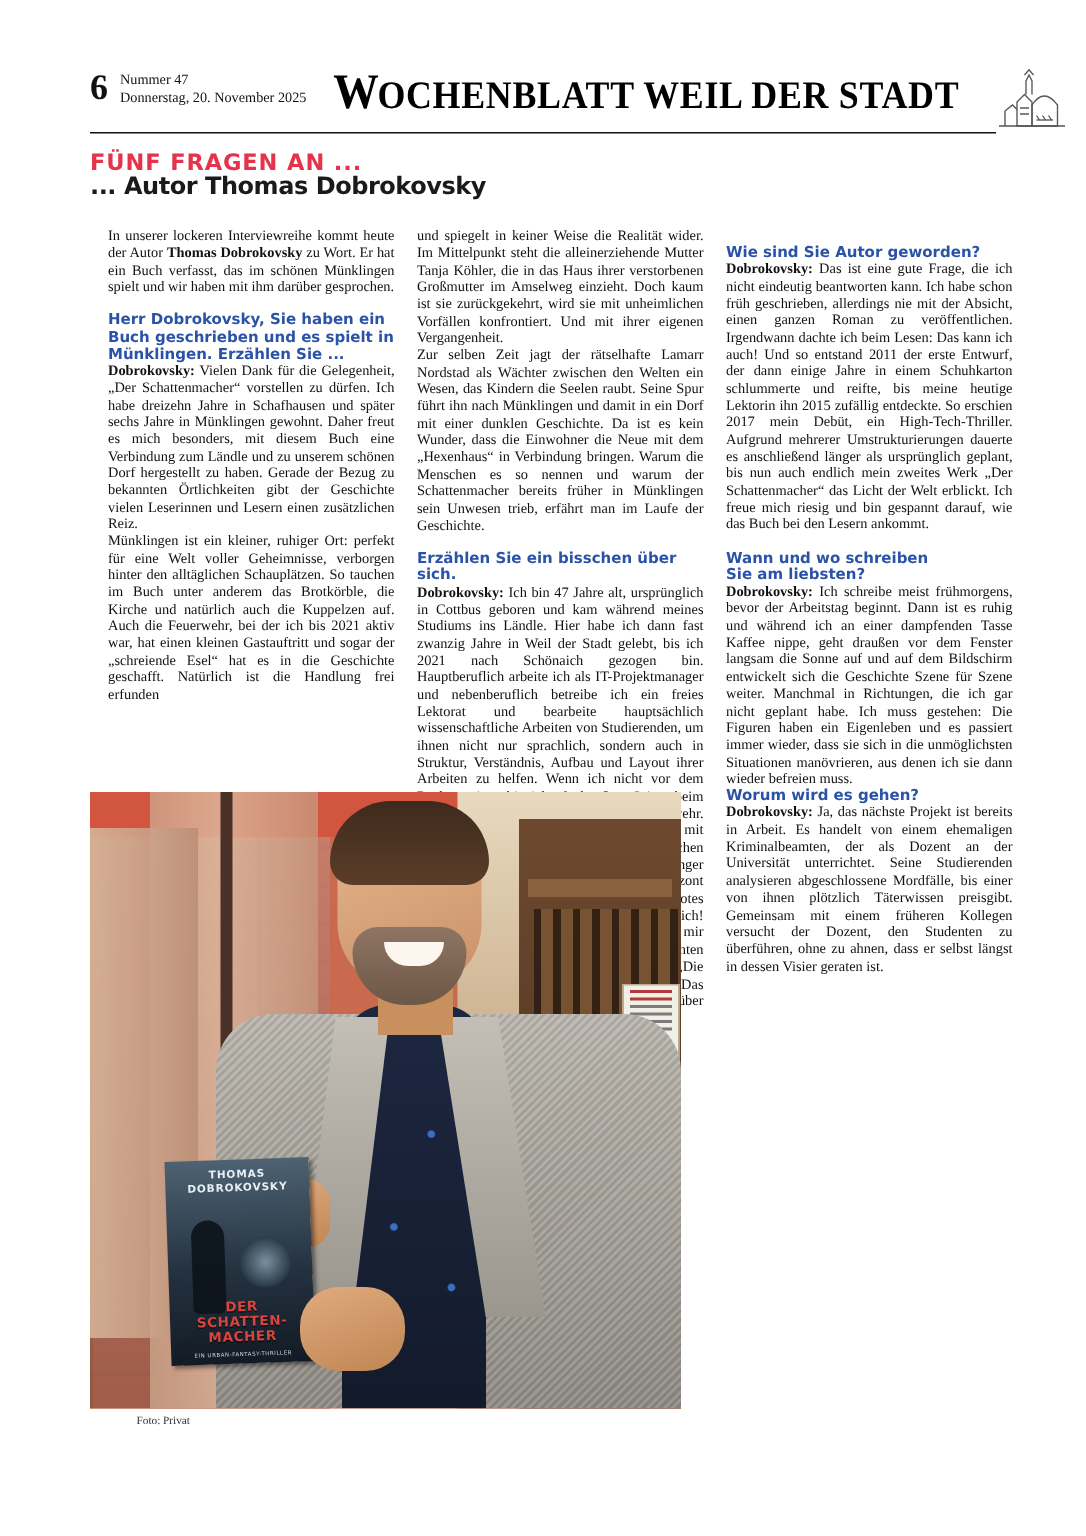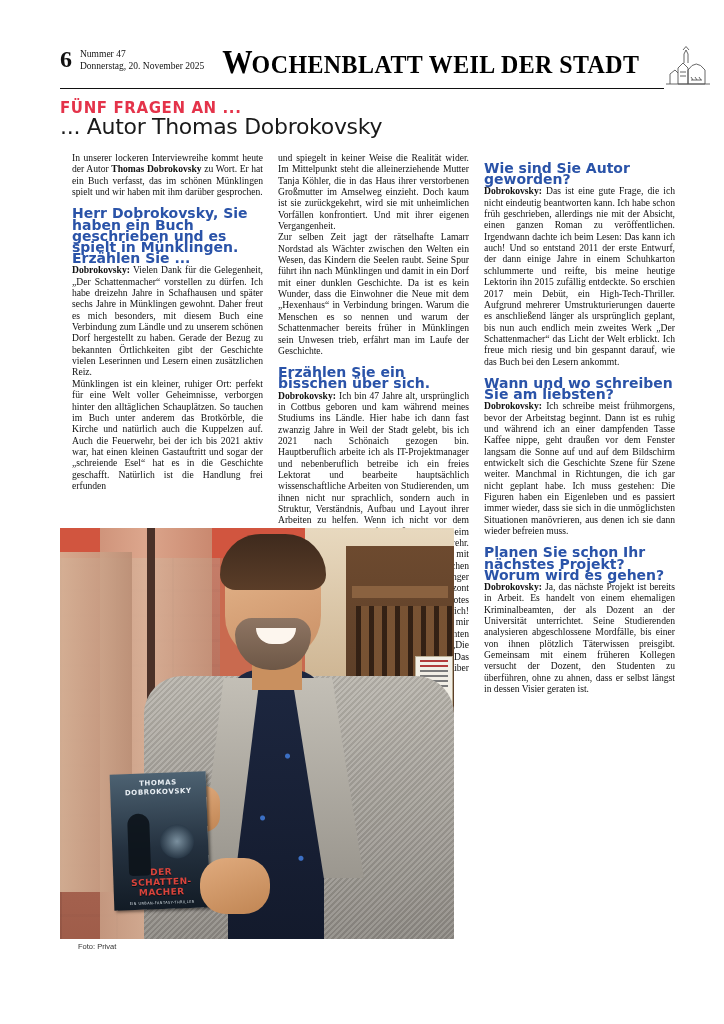--- a/index.html
+++ b/index.html
@@ -83,22 +83,22 @@
     font-size: 15px;
     letter-spacing: 0.6px;
     color: #e4334a;
     text-transform: uppercase;
   }
   .headline {
     position: absolute;
     left: 60px;
     top: 114px;
     font-family: "DejaVu Sans", sans-serif;
-    font-weight: normal;
-    font-size: 22px;
+    font-weight: bold;
+    font-size: 16px;
     letter-spacing: -0.3px;
     color: #1a1a1a;
     white-space: nowrap;
   }
 
   
   .columns {
     position: absolute;
     left: 72px;
     top: 152px;
@@ -118,21 +118,21 @@
   .col-1 { left: 0; }
   .col-2 { left: 206px; }
   .col-3 { left: 412px; }
 
   .col p {
     margin: 0;
   }
   .q {
     font-family: "DejaVu Sans", sans-serif;
     font-weight: bold;
-    font-size: 14px;
+    font-size: 10px;
     line-height: 11.2px;
     color: #2a53a8;
     text-align: left;
     margin: 0;
   }
   .q.spaced { margin-top: 11px; }
   .speaker {
     font-weight: bold;
   }
   .bold { font-weight: bold; }
@@ -321,23 +321,23 @@
   .bk-sub {
     position:absolute; left:0; right:0; bottom:4px;
     text-align:center;
     font-family:"DejaVu Sans", sans-serif;
     font-size:3.6px;
     letter-spacing:.4px;
     color:#cfd8de;
   }
   .photo-credit {
     position:absolute;
-    left:0;
+    left:13px;
     top:414px;
-    font-family:Liberation Sans, sans-serif;
+    font-family:Liberation Serif, serif;
     font-size:7.5px;
     color:#333;
     padding-left:18px;
   }
 </style>
 </head>
 <body>
 
 <div class="page">
 
@@ -390,21 +390,20 @@
     <div class="col col-3">
       <p></p>
 
       <p class="q spaced">Wie sind Sie Autor geworden?</p>
       <p><span class="speaker">Dobrokovsky:</span><span> Das ist eine gute Frage, die ich nicht eindeutig beantworten kann. Ich habe schon früh geschrieben, allerdings nie mit der Absicht, einen ganzen Roman zu veröffentlichen. Irgendwann dachte ich beim Lesen: Das kann ich auch! Und so entstand 2011 der erste Entwurf, der dann einige Jahre in einem Schuhkarton schlummerte und reifte, bis meine heutige Lektorin ihn 2015 zufällig entdeckte. So erschien 2017 mein Debüt, ein High-Tech-Thriller. Aufgrund mehrerer Umstrukturierungen dauerte es anschließend länger als ursprünglich geplant, bis nun auch endlich mein zweites Werk „Der Schattenmacher“ das Licht der Welt erblickt. Ich freue mich riesig und bin gespannt darauf, wie das Buch bei den Lesern ankommt.</span></p>
 
       <p class="q spaced">Wann und wo schreiben</p>
       <p class="q">Sie am liebsten?</p>
       <p><span class="speaker">Dobrokovsky:</span><span> Ich schreibe meist frühmorgens, bevor der Arbeitstag beginnt. Dann ist es ruhig und während ich an einer dampfenden Tasse Kaffee nippe, geht draußen vor dem Fenster langsam die Sonne auf und auf dem Bildschirm entwickelt sich die Geschichte Szene für Szene weiter. Manchmal in Richtungen, die ich gar nicht geplant habe. Ich muss gestehen: Die Figuren haben ein Eigenleben und es passiert immer wieder, dass sie sich in die unmöglichsten Situationen manövrieren, aus denen ich sie dann wieder befreien muss.</span></p>
 
-      <p class="q spaced">Planen Sie schon Ihr nächstes Projekt?</p>
       <p class="q">Worum wird es gehen?</p>
       <p><span class="speaker">Dobrokovsky:</span><span> Ja, das nächste Projekt ist bereits in Arbeit. Es handelt von einem ehemaligen Kriminalbeamten, der als Dozent an der Universität unterrichtet. Seine Studierenden analysieren abgeschlossene Mordfälle, bis einer von ihnen plötzlich Täterwissen preisgibt. Gemeinsam mit einem früheren Kollegen versucht der Dozent, den Studenten zu überführen, ohne zu ahnen, dass er selbst längst in dessen Visier geraten ist.</span></p>
     </div>
   </div>
 
   <div class="photo-wrap">
     <div class="photo">
       <div class="ph-wall-left"></div>
       <div class="ph-topband"></div>
       <div class="ph-pillar"></div>

